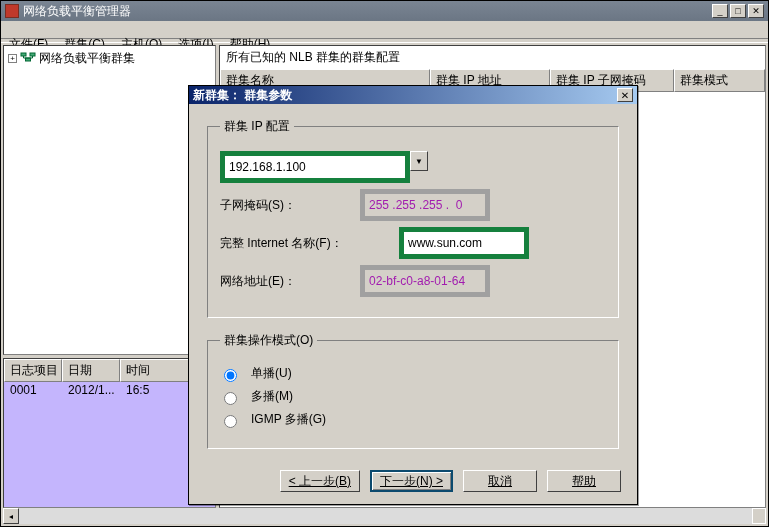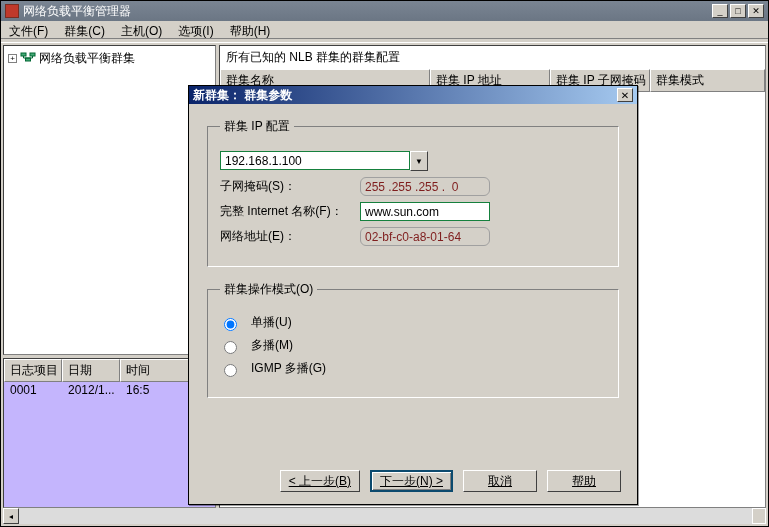--- a/index.html
+++ b/index.html
@@ -7,21 +7,21 @@
 
 
 .mainwin { position:absolute; inset:0; background:#d4d0c8; border:1px solid #000; }
 .titlebar { height:20px; background:linear-gradient(#7a8593,#6b7684); color:#fff; display:flex; align-items:center; padding:0 4px; }
 .titlebar .ticon { width:14px; height:14px; background:#c0392b; border:1px solid #7a2d22; margin-right:4px; }
 .titlebar .ttext { flex:1; }
 .winbtns { display:flex; gap:2px; }
 .winbtn { width:16px; height:14px; background:#d4d0c8; border:1px solid #fff; border-right-color:#404040; border-bottom-color:#404040; font-size:9px; display:flex; align-items:center; justify-content:center; color:#000; }
 
 .menubar { height:18px; background:#d4d0c8; display:flex; border-bottom:1px solid #808080; }
-.menuitem { padding:2px 8px;text-align:center; }
+.menuitem { padding:15px 8px;text-align:center; }
 
 .toolbar-area { height:4px; border-bottom:1px solid #fff; }
 
 .client { position:absolute; top:44px; left:2px; right:2px; bottom:18px; display:flex; gap:3px; }
 
 .leftpane { width:213px; display:flex; flex-direction:column; gap:3px; }
 .treepanel { flex:1; background:#fff; border:1px solid #808080; border-top-color:#404040; border-left-color:#404040; padding:4px; }
 .treerow { display:flex; align-items:center; gap:3px; }
 .treeexp { width:9px; height:9px; border:1px solid #808080; display:flex; align-items:center; justify-content:center; font-size:8px; line-height:1; }
 .treeicon svg { width:16px; height:12px; }
@@ -46,22 +46,22 @@
 .dlg-title { height:18px; background:linear-gradient(to right,#0a246a,#a6caf0); color:#fff; display:flex; align-items:center; padding:0 4px; font-weight:bold; }
 .dlg-title .ttext { flex:1; }
 .dlg-close { width:16px; height:14px; background:#d4d0c8; border:1px solid #fff; border-right-color:#404040; border-bottom-color:#404040; color:#000; font-size:10px; display:flex; align-items:center; justify-content:center; font-weight:normal; }
 .dlg-body { padding:14px 18px 0 18px; }
 
 fieldset { border:1px solid #fff; border-top-color:#808080; border-left-color:#808080; padding:10px 12px 14px 12px; margin:0 0 14px 0; }
 legend { padding:0 4px; }
 
 .fldrow { display:flex; align-items:center; margin:6px 0; }
 .fldrow label { width:140px; }
-.txt, .cmb { height:19px; border:1px solid #15803d; padding:1px 4px; background:#fff; }
-.txt.ro { background:#d4d0c8; color:#7f1d1d; border-color:#a0a0a0;border-radius:6px; }
+.txt, .cmb { height:32px; border:5px solid #15803d; padding:1px 4px; background:#fff; }
+.txt.ro { background:#d4d0c8; color:#a21caf; border-color:#a0a0a0; }
 .cmbwrap { display:flex; }
 .cmbbtn { width:18px; height:20px; background:#d4d0c8; border:1px solid #fff; border-right-color:#404040; border-bottom-color:#404040; display:flex; align-items:center; justify-content:center; font-size:8px; }
 
 .radio { display:flex; align-items:flex-end; margin:6px 0 6px 4px; gap:14px; }
 .radio input { margin:0; }
 
 .dlg-btns { position:absolute; bottom:12px; right:16px; display:flex; gap:10px; align-items:center;text-decoration:underline; }
 .btn { min-width:74px; height:22px; background:#d4d0c8; border:1px solid #fff; border-right-color:#404040; border-bottom-color:#404040; padding:0 8px; display:flex; align-items:center; justify-content:center; }
 .btn.default { border:2px solid #0c4a6e; box-shadow: inset 1px 1px 0 #fff, inset -1px -1px 0 #808080; }
 </style>
@@ -117,21 +117,21 @@
           <div class="lr-cell" style="flex:1">16:5</div>
         </div>
       </div>
     </div>
 
     <div class="rightpane">
       <div class="rp-title">所有已知的 NLB 群集的群集配置</div>
       <div class="listhead">
         <div class="lh-cell" style="width:210px">群集名称</div>
         <div class="lh-cell" style="width:120px">群集 IP 地址</div>
-        <div class="lh-cell" style="width:100px">群集 IP 子网掩码</div>
+        <div class="lh-cell" style="width:124px">群集 IP 子网掩码</div>
         <div class="lh-cell" style="flex:1">群集模式</div>
       </div>
       <div class="rp-list"></div>
     </div>
   </div>
 
   <div class="scrollbar-h">
     <div class="sb-btn">◂</div>
     <div class="sb-track"></div>
     <div class="sb-grip"></div>
@@ -151,21 +151,21 @@
           <input class="txt" style="width: 190px;" value="192.168.1.100">
           <div class="cmbbtn">▼</div>
         </div>
       </div>
       <div class="fldrow">
         <label>子网掩码(S)：</label>
         <input class="txt ro" style="width: 130px;" readonly="" value="255 .255 .255 .  0">
       </div>
       <div class="fldrow">
         <label>完整 Internet 名称(F)：</label>
-        <input class="txt" style="width: 130px;" value="www.sun.com">
+        <input class="txt" style="width: 130px; margin-left: 39px;" value="www.sun.com">
       </div>
       <div class="fldrow">
         <label>网络地址(E)：</label>
         <input class="txt ro" style="width: 130px;" readonly="" value="02-bf-c0-a8-01-64">
       </div>
     </fieldset>
 
     <fieldset>
       <legend>群集操作模式(O)</legend>
       <div class="radio">

